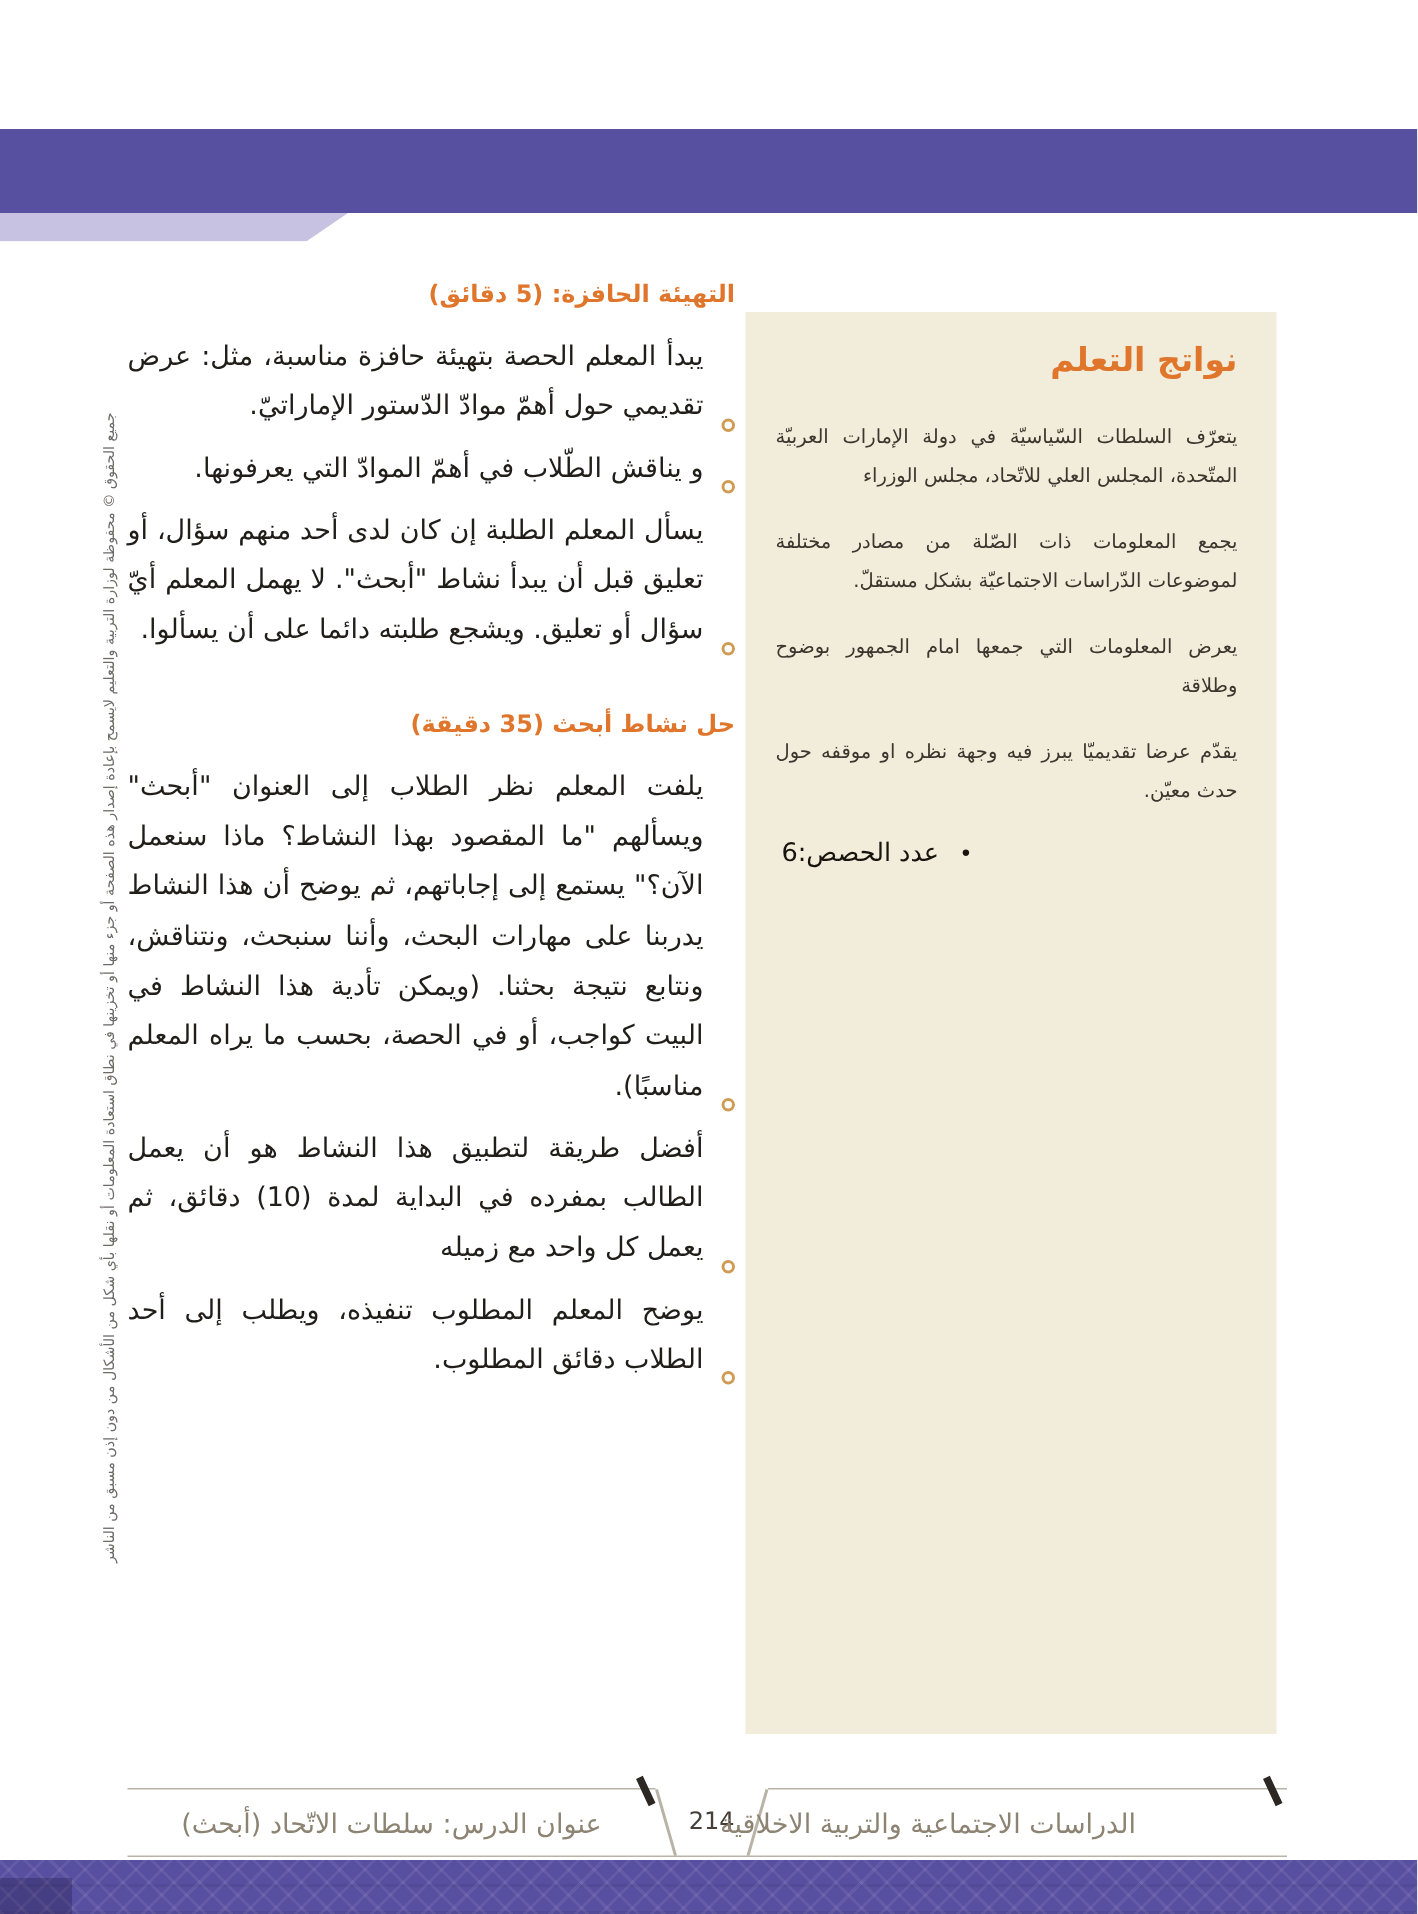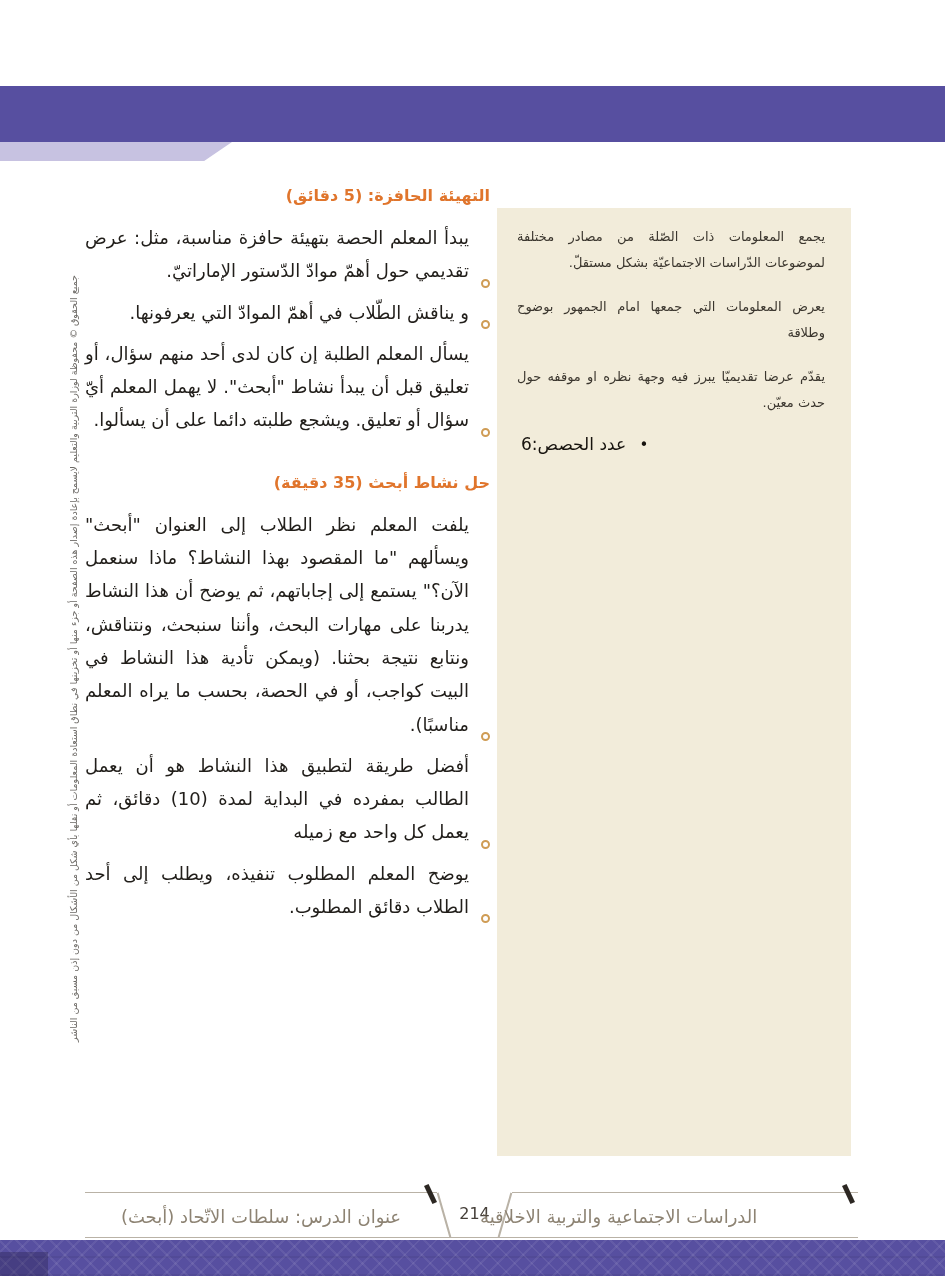--- a/index.html
+++ b/index.html
@@ -114,20 +114,22 @@
       </div>
       <div class="bullet-item">
         <span class="ring"></span>
         <p class="bullet-text">يوضح المعلم المطلوب تنفيذه، ويطلب إلى أحد الطلاب دقائق المطلوب.</p>
       </div>
     </section>
 
   </div>
 
   <aside class="sidebar">
+    <h2 class="sidebar-heading">نواتج التعلم</h2>
+    <p class="lo-item">يتعرّف السلطات السّياسيّة في دولة الإمارات العربيّة المتّحدة، المجلس العلي للاتّحاد، مجلس الوزراء</p>
     <p class="lo-item">يجمع المعلومات ذات الصّلة من مصادر مختلفة لموضوعات الدّراسات الاجتماعيّة بشكل مستقلّ.</p>
     <p class="lo-item">يعرض المعلومات التي جمعها امام الجمهور بوضوح وطلاقة</p>
     <p class="lo-item">يقدّم عرضا تقديميّا يبرز فيه وجهة نظره او موقفه حول حدث معيّن.</p>
     <p class="lessons-line">
       <span class="dot">•</span>
       <span>عدد الحصص:6</span>
     </p>
   </aside>
 
   <div class="rule rule-top-left"></div>

